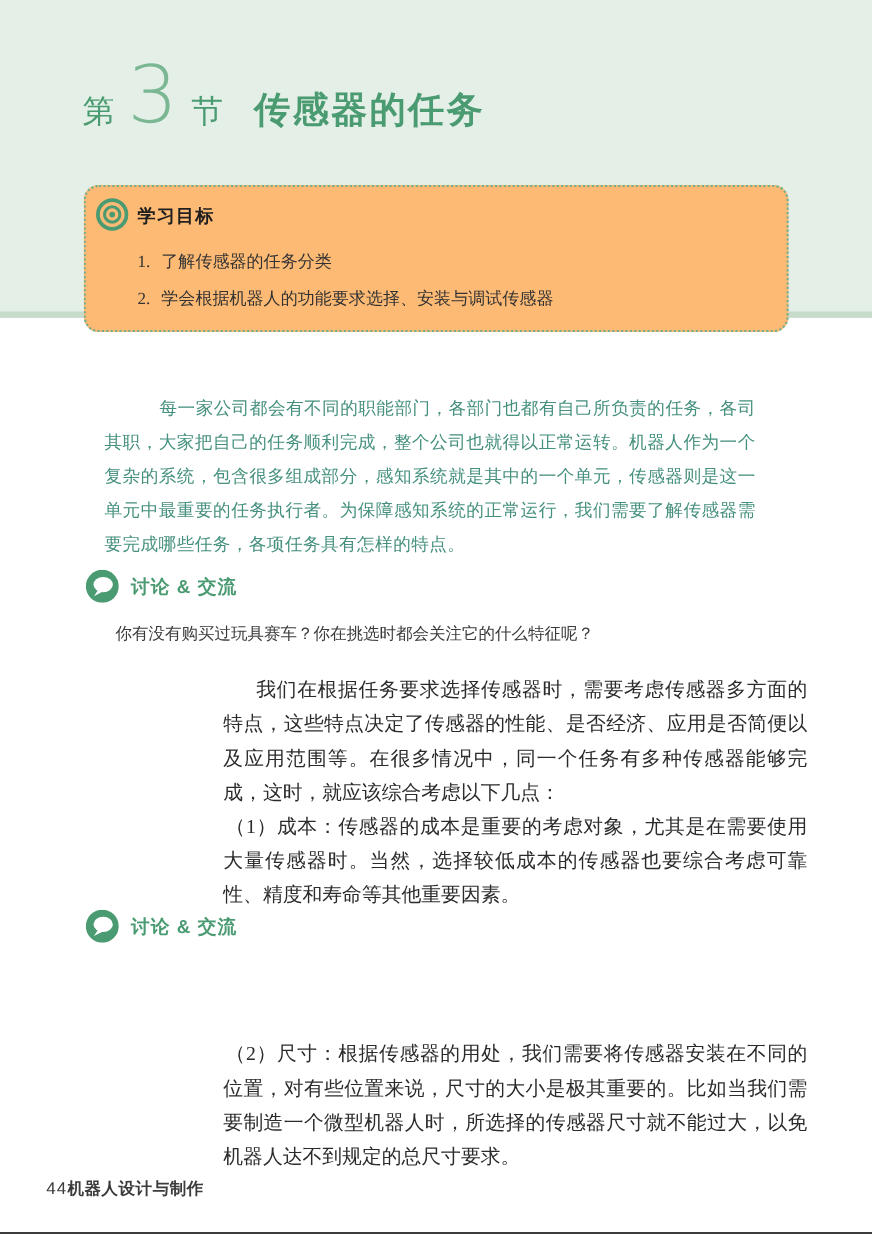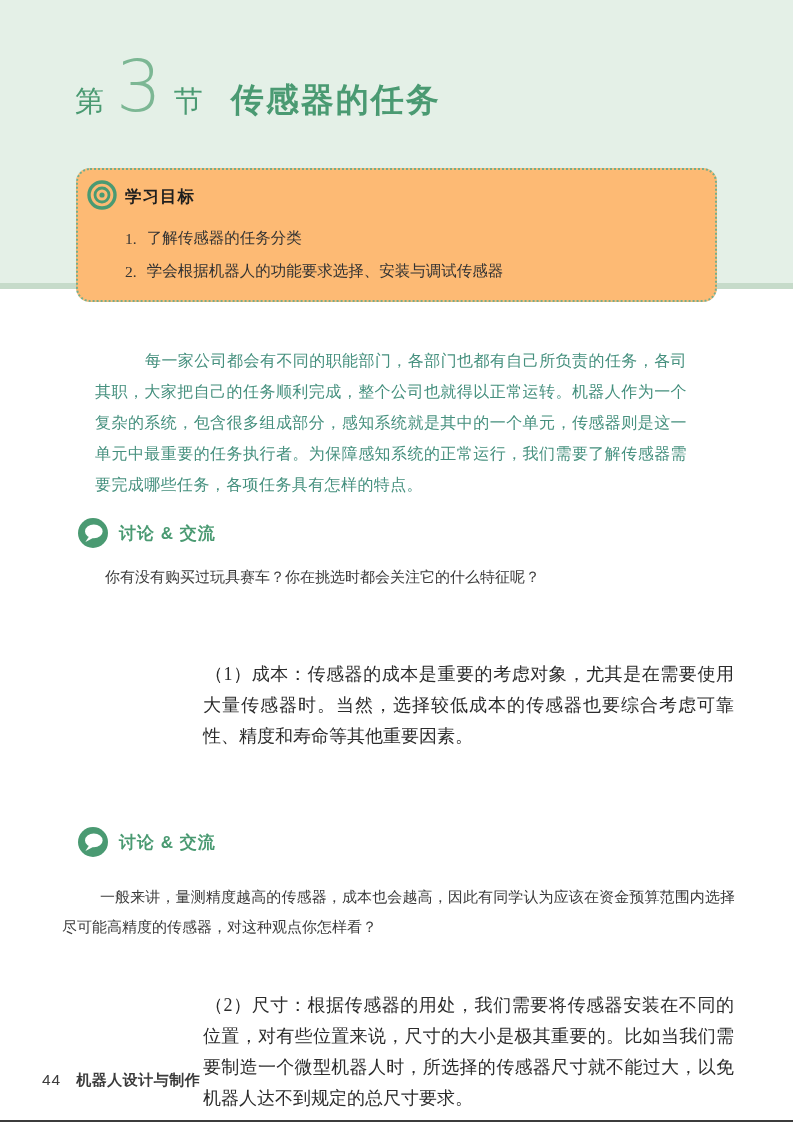--- a/index.html
+++ b/index.html
@@ -47,21 +47,21 @@
   }
   .obj-list{position:absolute;left:47px;top:52px;}
   .obj-item{
     display:flex;align-items:center;height:33px;
     font-family:"Liberation Serif",serif;font-size:15.5px;color:#333;
   }
   .obj-num{margin-right:10px;}
 
   
   .intro{
-    position:absolute;left:95px;top:345px;width:592px;
+    position:absolute;left:95px;top:356px;width:592px;
     font-size:16px;line-height:31px;color:var(--teal-text);
     text-align:justify;text-indent:50px;letter-spacing:0.4px;font-weight:500;
   }
 
   
   .disc-head{position:absolute;display:flex;align-items:center;}
   .disc-head .bubble{width:30px;height:30px;display:block;margin-right:11px;flex:0 0 auto;}
   .disc-label{font-size:17px;font-weight:700;color:var(--accent-green);letter-spacing:1px;text-align:right;}
   .dh1{left:78px;top:518px;}
   .dh2{left:78px;top:827px;}
@@ -77,28 +77,28 @@
 
   
   .block{
     position:absolute;left:203px;width:531px;
     font-family:"Liberation Serif",serif;font-size:18px;line-height:31px;
     color:var(--body-text);text-align:justify;
   }
   .b1{top:612px;}
   .b2{top:943px;}
   .block p{text-indent:30px;}
-  .block p.paren{text-indent:2px;margin-top:47px;}
+  .block p.paren{text-indent:2px;}
 
   
   .footer{
     position:absolute;left:42px;top:1071px;display:flex;align-items:baseline;
     color:#3b3b3b;
   }
-  .pg-num{font-size:15.5px;margin-right:15px;letter-spacing:1px;}
+  .pg-num{font-size:15.5px;letter-spacing:1px;}
   .book-title{font-size:15px;font-weight:700;letter-spacing:0.5px;}
 
   .bottom-line{position:absolute;left:0;top:1120px;width:793px;height:2px;background:#3c3c3c;}
 </style>
 </head>
 <body>
 
 <div class="page">
 
   <div class="band"></div>
@@ -140,34 +140,34 @@
         <circle cx="15" cy="15" r="15" fill="#4a9a72"></circle>
         <ellipse cx="15.8" cy="13.4" rx="8.8" ry="6.9" fill="#ffffff"></ellipse>
         <path d="M11 18.5 L7.4 24 L16 19.6 Z" fill="#ffffff"></path>
       </svg>
     </span>
     <span class="disc-label">讨论 &amp; 交流</span>
   </div>
   <p class="disc-text dt1">你有没有购买过玩具赛车？你在挑选时都会关注它的什么特征呢？</p>
 
   <div class="block b1">
+    <p>我们在根据任务要求选择传感器时，需要考虑传感器多方面的特点，这些特点决定了传感器的性能、是否经济、应用是否简便以及应用范围等。在很多情况中，同一个任务有多种传感器能够完成，这时，就应该综合考虑以下几点：</p>
     <p class="paren">（1）成本：传感器的成本是重要的考虑对象，尤其是在需要使用大量传感器时。当然，选择较低成本的传感器也要综合考虑可靠性、精度和寿命等其他重要因素。</p>
   </div>
 
   <div class="disc-head dh2">
     <span class="bubble">
       <svg width="30" height="30" viewBox="0 0 30 30">
         <circle cx="15" cy="15" r="15" fill="#4a9a72"></circle>
         <ellipse cx="15.8" cy="13.4" rx="8.8" ry="6.9" fill="#ffffff"></ellipse>
         <path d="M11 18.5 L7.4 24 L16 19.6 Z" fill="#ffffff"></path>
       </svg>
     </span>
     <span class="disc-label">讨论 &amp; 交流</span>
   </div>
-  <p class="disc-text dt2">一般来讲，量测精度越高的传感器，成本也会越高，因此有同学认为应该在资金预算范围内选择尽可能高精度的传感器，对这种观点你怎样看？</p>
 
   <div class="block b2">
     <p class="paren">（2）尺寸：根据传感器的用处，我们需要将传感器安装在不同的位置，对有些位置来说，尺寸的大小是极其重要的。比如当我们需要制造一个微型机器人时，所选择的传感器尺寸就不能过大，以免机器人达不到规定的总尺寸要求。</p>
   </div>
 
   <div class="footer">
     <span class="pg-num">44</span>
     <span class="book-title">机器人设计与制作</span>
   </div>
 

